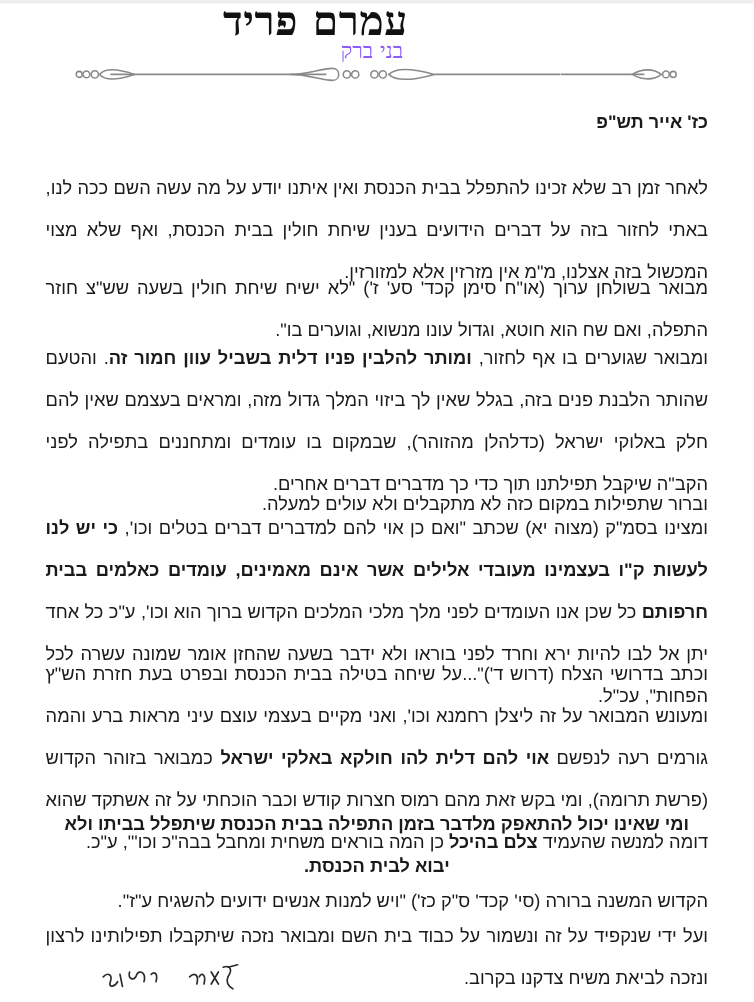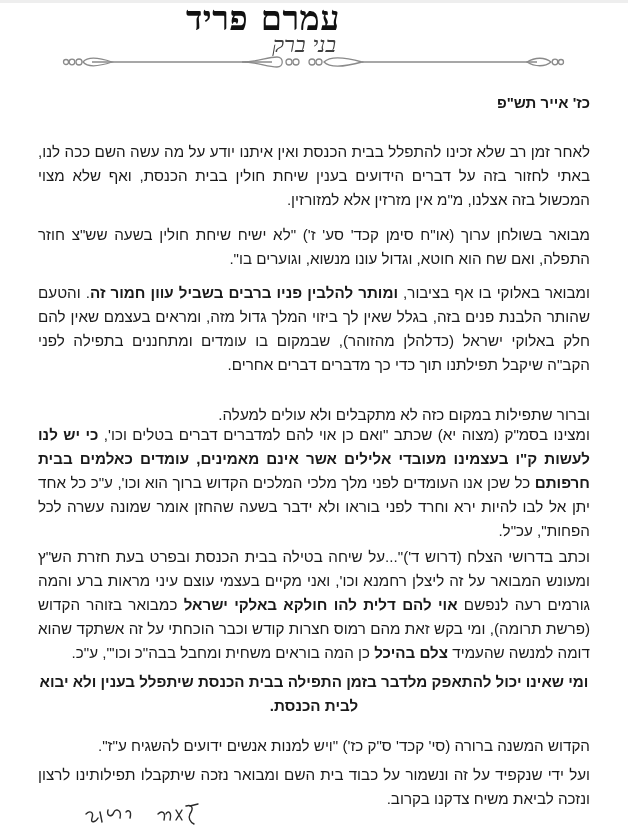--- a/index.html
+++ b/index.html
@@ -10,29 +10,29 @@
     }
     .topbar { position: absolute; top: 0; left: 0; width: 628px; height: 3px; background: #eeeeee; }
     .letterhead { position: absolute; top: 0; left: 0; width: 516px; height: 100px; }
     .name {
       position: absolute; right: 176px; top: -2px;
       font-family: "DejaVu Serif", serif; font-weight: bold; font-size: 34px; direction: rtl;
       letter-spacing: 0.5px; color: #111;
     }
     .city {
       position: absolute; right: 180px; top: 32px;
-      font-family: "DejaVu Serif", serif; font-size: 22px; direction: rtl; color: #404040; font-style: italic;
+      font-family: "DejaVu Serif", serif; font-size: 18px; direction: rtl; color: #8b5cf6;
     }
     .ornament { position: absolute; left: 62px; top: 53px; width: 405px; height: 18px; }
     .page { position: absolute; left: 38px; width: 552px; direction: rtl; text-align: justify; }
     .date {
       position: absolute; right: 38px; top: 94px; direction: rtl;
       font-weight: bold; font-size: 15px;
     }
-    p { margin: 0; font-size: 15.2px; line-height: 24px; }
+    p { margin: 0; font-size: 15.2px; line-height: 35px; }
     .p1 { top: 140px; }
     .p2 { top: 223px; }
     .p3 { top: 281px; }
     .p4 { top: 403px; }
     .p5 { top: 423px; }
     .p6 { top: 545px; }
     .p7 { top: 670px; text-align: center; font-weight: bold; }
     .p8 { top: 734px; }
     .p9 { top: 763px; }
     b { font-weight: bold; }
@@ -69,25 +69,25 @@
       <circle cx="88" cy="9" r="2.8"></circle>
         <circle cx="94" cy="9" r="2.5"></circle>
     </g>
   </svg>
 </div>
 
 <div class="date">כז' אייר תש"פ</div>
 
 <p class="page p1">לאחר זמן רב שלא זכינו להתפלל בבית הכנסת ואין איתנו יודע על מה עשה השם ככה לנו, באתי לחזור בזה על דברים הידועים בענין שיחת חולין בבית הכנסת, ואף שלא מצוי המכשול בזה אצלנו, מ"מ אין מזרזין אלא למזורזין.</p>
 <p class="page p2">מבואר בשולחן ערוך (או"ח סימן קכד' סע' ז') "לא ישיח שיחת חולין בשעה שש"צ חוזר התפלה, ואם שח הוא חוטא, וגדול עונו מנשוא, וגוערים בו".</p>
-<p class="page p3"><span>ומבואר באלוקי בו אף בציבור, </span><b>ומותר להלבין פניו ברבים בשביל עוון חמור זה</b><span>. והטעם שהותר הלבנת פנים בזה, בגלל שאין לך ביזוי המלך גדול מזה, ומראים בעצמם שאין להם חלק באלוקי ישראל (כדלהלן מהזוהר), שבמקום בו עומדים ומתחננים בתפילה לפני הקב"ה שיקבל תפילתנו תוך כדי כך מדברים דברים אחרים.</span></p>
+<p class="page p3"><span>ומבואר שגוערים בו אף לחזור, </span><b>ומותר להלבין פניו דלית בשביל עוון חמור זה</b><span>. והטעם שהותר הלבנת פנים בזה, בגלל שאין לך ביזוי המלך גדול מזה, ומראים בעצמם שאין להם חלק באלוקי ישראל (כדלהלן מהזוהר), שבמקום בו עומדים ומתחננים בתפילה לפני הקב"ה שיקבל תפילתנו תוך כדי כך מדברים דברים אחרים.</span></p>
 <p class="page p4">וברור שתפילות במקום כזה לא מתקבלים ולא עולים למעלה.</p>
 <p class="page p5"><span>ומצינו בסמ"ק (מצוה יא) שכתב "ואם כן אוי להם למדברים דברים בטלים וכו', </span><b>כי יש לנו לעשות ק"ו בעצמינו מעובדי אלילים אשר אינם מאמינים, עומדים כאלמים בבית חרפותם</b><span> כל שכן אנו העומדים לפני מלך מלכי המלכים הקדוש ברוך הוא וכו', ע"כ כל אחד יתן אל לבו להיות ירא וחרד לפני בוראו ולא ידבר בשעה שהחזן אומר שמונה עשרה לכל הפחות", עכ"ל.</span></p>
 <p class="page p6"><span>וכתב בדרושי הצלח (דרוש ד')"...על שיחה בטילה בבית הכנסת ובפרט בעת חזרת הש"ץ ומעונש המבואר על זה ליצלן רחמנא וכו', ואני מקיים בעצמי עוצם עיני מראות ברע והמה גורמים רעה לנפשם </span><b>אוי להם דלית להו חולקא באלקי ישראל</b><span> כמבואר בזוהר הקדוש (פרשת תרומה), ומי בקש זאת מהם רמוס חצרות קודש וכבר הוכחתי על זה אשתקד שהוא דומה למנשה שהעמיד </span><b>צלם בהיכל</b><span> כן המה בוראים משחית ומחבל בבה"כ וכו'", ע"כ.</span></p>
-<p class="page p7">ומי שאינו יכול להתאפק מלדבר בזמן התפילה בבית הכנסת שיתפלל בענין ולא יבוא לבית הכנסת.</p>
+<p class="page p7">ומי שאינו יכול להתאפק מלדבר בזמן התפילה בבית הכנסת שיתפלל בביתו ולא יבוא לבית הכנסת.</p>
 <p class="page p8">הקדוש המשנה ברורה (סי' קכד' ס"ק כז') "ויש למנות אנשים ידועים להשגיח ע"ז".</p>
 <p class="page p9">ועל ידי שנקפיד על זה ונשמור על כבוד בית השם ומבואר נזכה שיתקבלו תפילותינו לרצון ונזכה לביאת משיח צדקנו בקרוב.</p>
 
 <svg class="sign" viewBox="0 0 160 40">
   <g fill="none" stroke="#2a2a2a" stroke-width="1.4" stroke-linecap="round">
     <path d="M8 22 C 12 18, 16 20, 14 26 C 12 32, 18 30, 20 26"></path>
     <path d="M22 20 L 24 30"></path>
     <path d="M30 18 C 28 24, 34 26, 36 20 C 38 16, 44 18, 42 26"></path>
     <path d="M48 20 C 50 18, 54 18, 52 26"></path>
     <path d="M80 22 C 84 18, 88 20, 86 28 M 88 22 C 90 18, 94 20, 92 28"></path>

